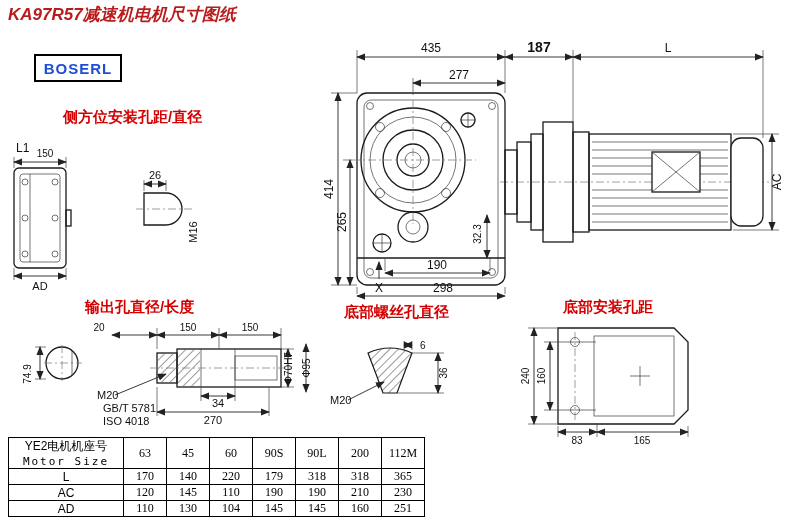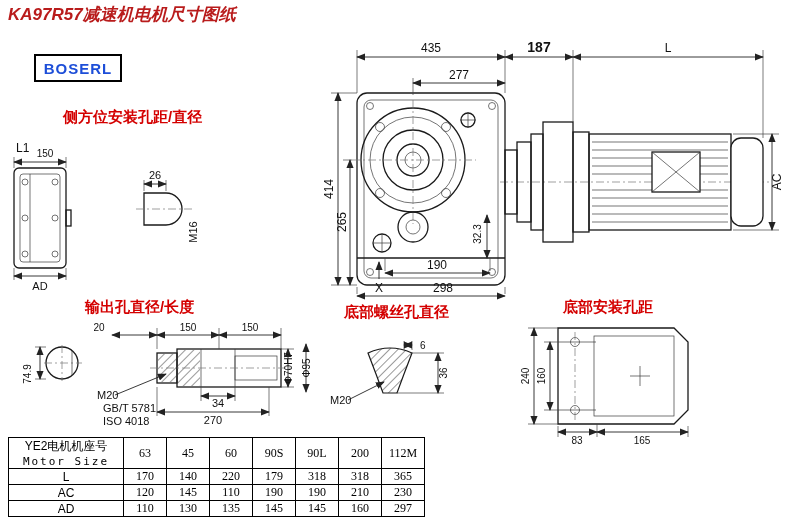--- a/index.html
+++ b/index.html
@@ -308,23 +308,23 @@
         <td class="num">110</td>
         <td class="num">190</td>
         <td class="num">190</td>
         <td class="num">210</td>
         <td class="num">230</td>
       </tr>
       <tr>
         <td class="first">AD</td>
         <td class="num">110</td>
         <td class="num">130</td>
-        <td class="num">135</td>
+        <td class="num">104</td>
         <td class="num">145</td>
         <td class="num">145</td>
         <td class="num">160</td>
-        <td class="num">297</td>
+        <td class="num">251</td>
       </tr>
     </tbody>
       </table>
   </div>
 
 </div>
 
 </body></html>

